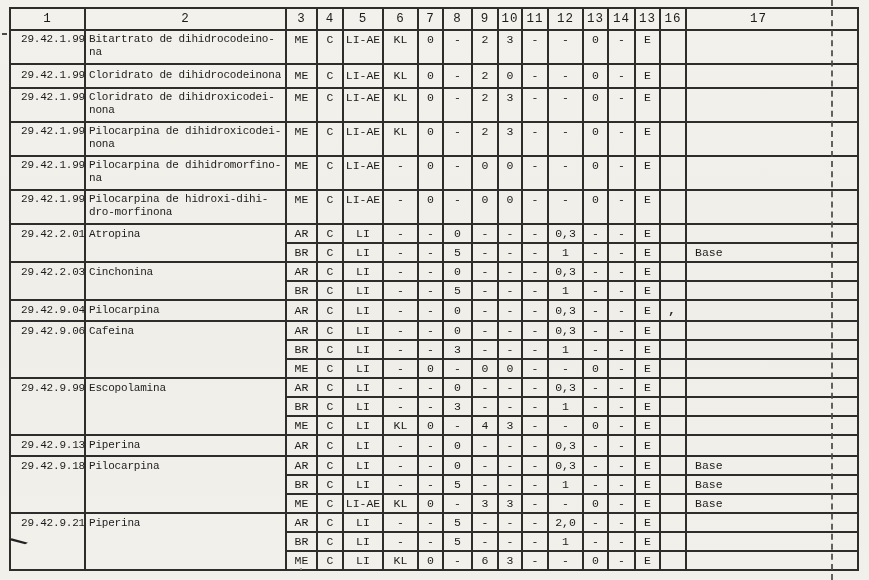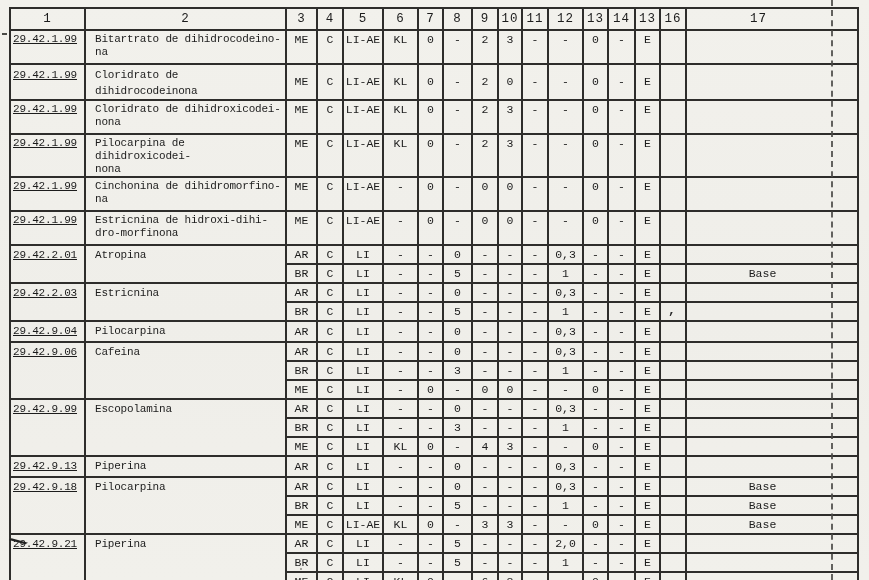--- a/index.html
+++ b/index.html
@@ -24,32 +24,32 @@
     color:#1c1c1c;
   }
   th{
     height:20px;font-size:12.5px;font-weight:normal;
     text-align:center;letter-spacing:1px;
   }
   td.val{text-align:center;font-size:11.5px;}
   td.code-cell{
     vertical-align:top;text-align:left;
     font-size:11px;letter-spacing:-0.2px;
-    padding:2px 1px 0 2px;white-space:nowrap;text-decoration:underline;
+    padding:2px 1px 0 10px;white-space:nowrap;
   }
   td.name-cell{
     vertical-align:top;text-align:left;
     font-size:11px;letter-spacing:-0.2px;line-height:13px;
-    padding:2px 2px 0 9px;white-space:pre-line;
+    padding:2px 2px 0 3px;white-space:pre-line;
   }
   tr.single td{height:17px;line-height:15px;}
   tr.med td{height:20px;line-height:16px;}
   tr.tall td{height:30px;}
   tr.tall td.val{vertical-align:top;padding-top:2px;}
-  td.notes-cell{text-align:center;padding-left:8px;font-size:11.5px;}
+  td.notes-cell{text-align:left;padding-left:8px;font-size:11.5px;}
   
   th.c17,td.c17{border-right:none;}
   th.c18,td.c18{border-left:none;}
   .fold-line{
     position:absolute;left:831px;top:0;width:0;height:580px;
     border-left:2px dashed #4a4946;opacity:.85;
   }
   .tick-mark{
     position:absolute;left:14px;top:533px;
     font-size:17px;font-weight:bold;color:#222;
@@ -189,42 +189,42 @@
           <td class="val c12">-</td>
           <td class="val c13">0</td>
           <td class="val c14">-</td>
           <td class="val c15">E</td>
           <td class="val c16"></td>
           <td class="val c17 notes-cell"></td>
           <td class="val c18"></td>
         </tr>
         <tr class="tall">
           <td rowspan="1" class="code-cell c1">29.42.1.99</td>
-          <td rowspan="1" class="name-cell c2">Cinchonina de dihidromorfino-
+          <td rowspan="1" class="name-cell c2">Pilocarpina de dihidromorfino-
 na</td>
           <td class="val c3">ME</td>
           <td class="val c4">C</td>
           <td class="val c5">LI-AE</td>
           <td class="val c6">-</td>
           <td class="val c7">0</td>
           <td class="val c8">-</td>
           <td class="val c9">0</td>
           <td class="val c10">0</td>
           <td class="val c11">-</td>
           <td class="val c12">-</td>
           <td class="val c13">0</td>
           <td class="val c14">-</td>
           <td class="val c15">E</td>
           <td class="val c16"></td>
           <td class="val c17 notes-cell"></td>
           <td class="val c18"></td>
         </tr>
         <tr class="tall">
           <td rowspan="1" class="code-cell c1">29.42.1.99</td>
-          <td rowspan="1" class="name-cell c2">Estricnina de hidroxi-dihi-
+          <td rowspan="1" class="name-cell c2">Pilocarpina de hidroxi-dihi-
 dro-morfinona</td>
           <td class="val c3">ME</td>
           <td class="val c4">C</td>
           <td class="val c5">LI-AE</td>
           <td class="val c6">-</td>
           <td class="val c7">0</td>
           <td class="val c8">-</td>
           <td class="val c9">0</td>
           <td class="val c10">0</td>
           <td class="val c11">-</td>
@@ -269,21 +269,21 @@
           <td class="val c12">1</td>
           <td class="val c13">-</td>
           <td class="val c14">-</td>
           <td class="val c15">E</td>
           <td class="val c16"></td>
           <td class="val c17 notes-cell">Base</td>
           <td class="val c18"></td>
         </tr>
         <tr class="single">
           <td rowspan="2" class="code-cell c1">29.42.2.03</td>
-          <td rowspan="2" class="name-cell c2">Estricnina</td>
+          <td rowspan="2" class="name-cell c2">Cinchonina</td>
           <td class="val c3">AR</td>
           <td class="val c4">C</td>
           <td class="val c5">LI</td>
           <td class="val c6">-</td>
           <td class="val c7">-</td>
           <td class="val c8">0</td>
           <td class="val c9">-</td>
           <td class="val c10">-</td>
           <td class="val c11">-</td>
           <td class="val c12">0,3</td>

